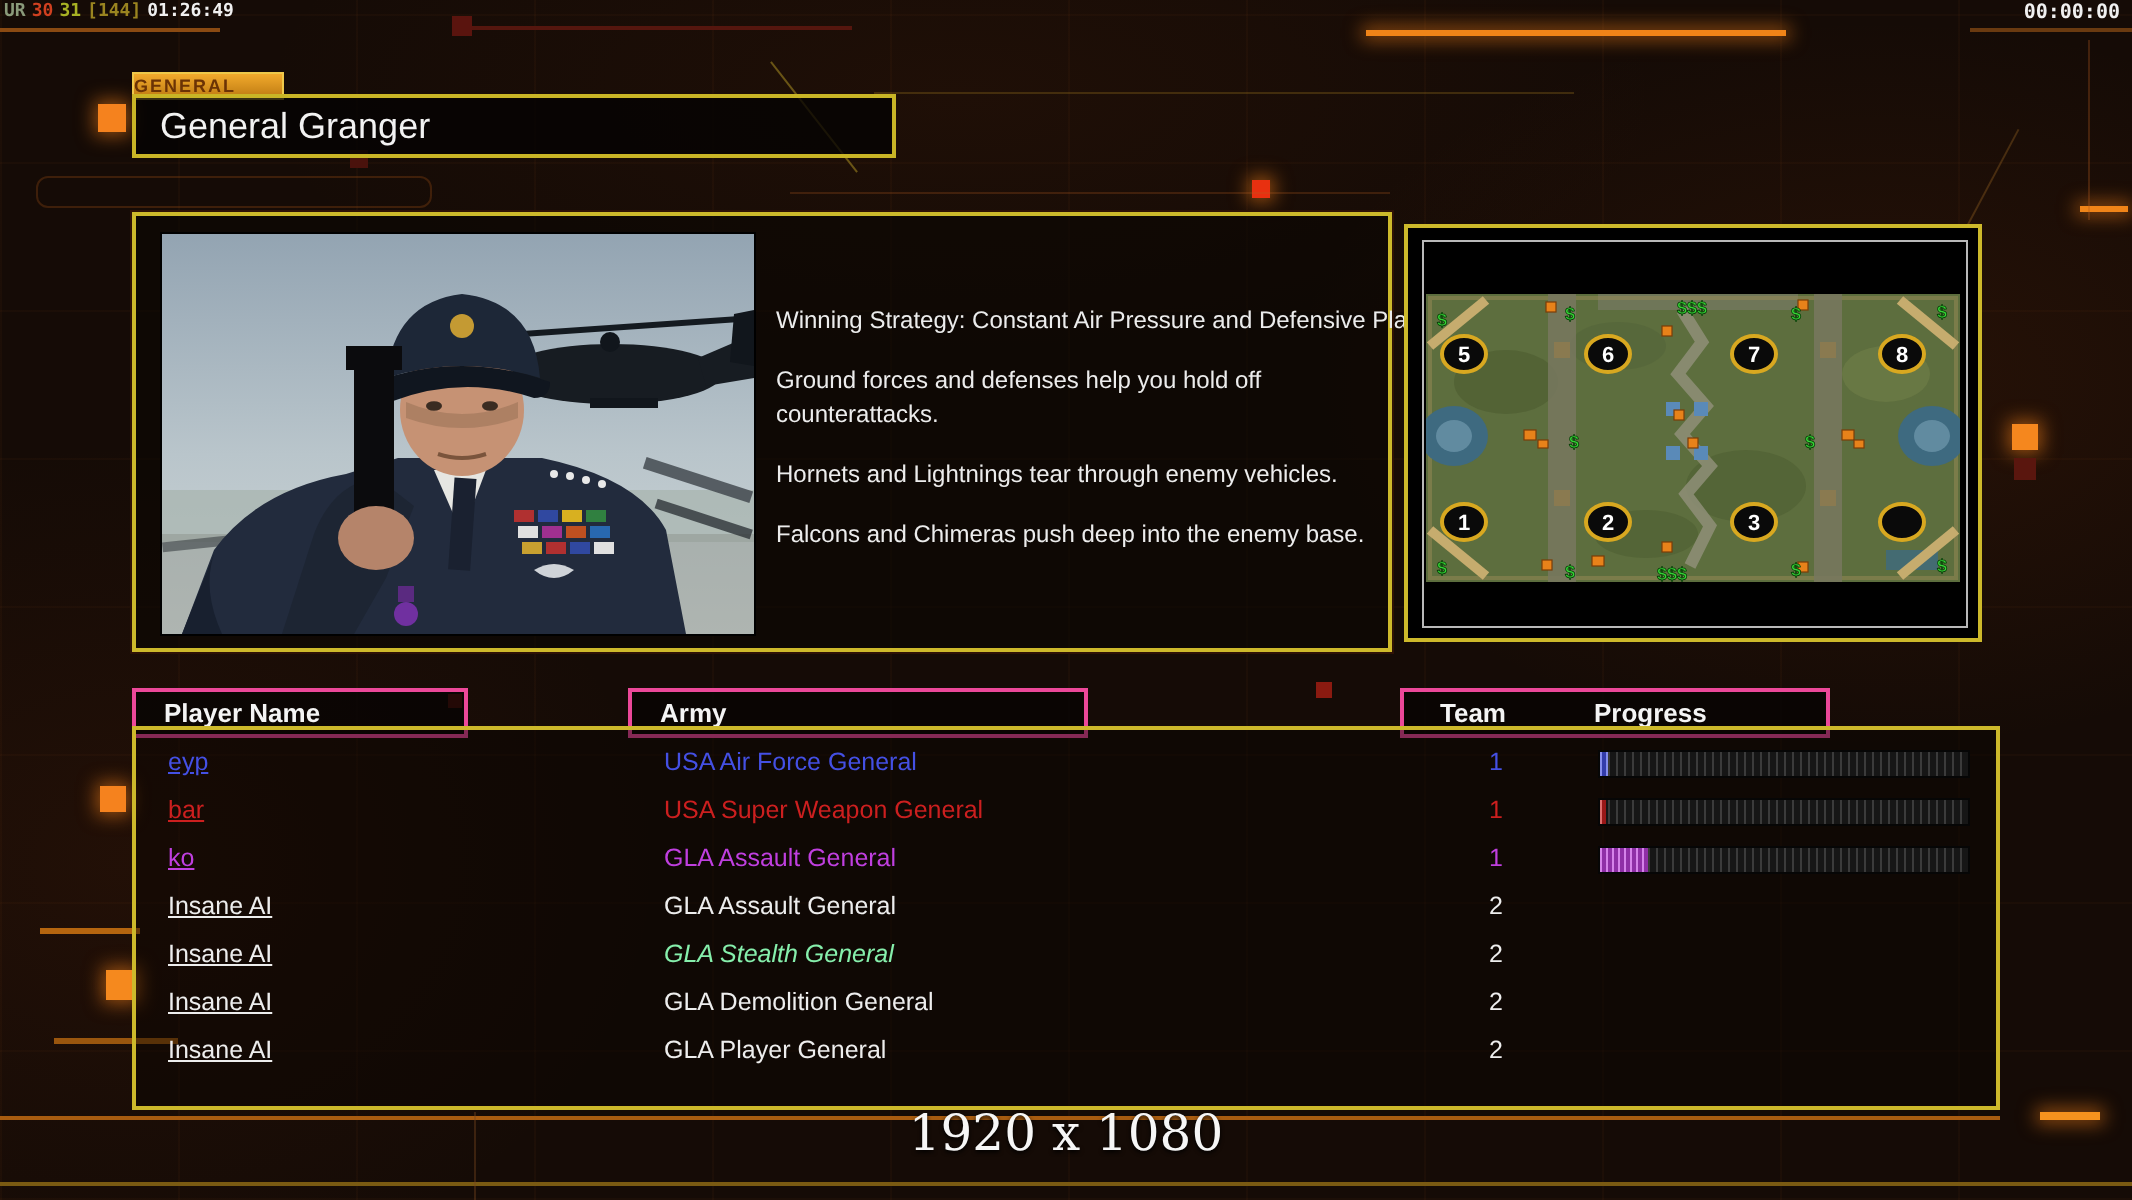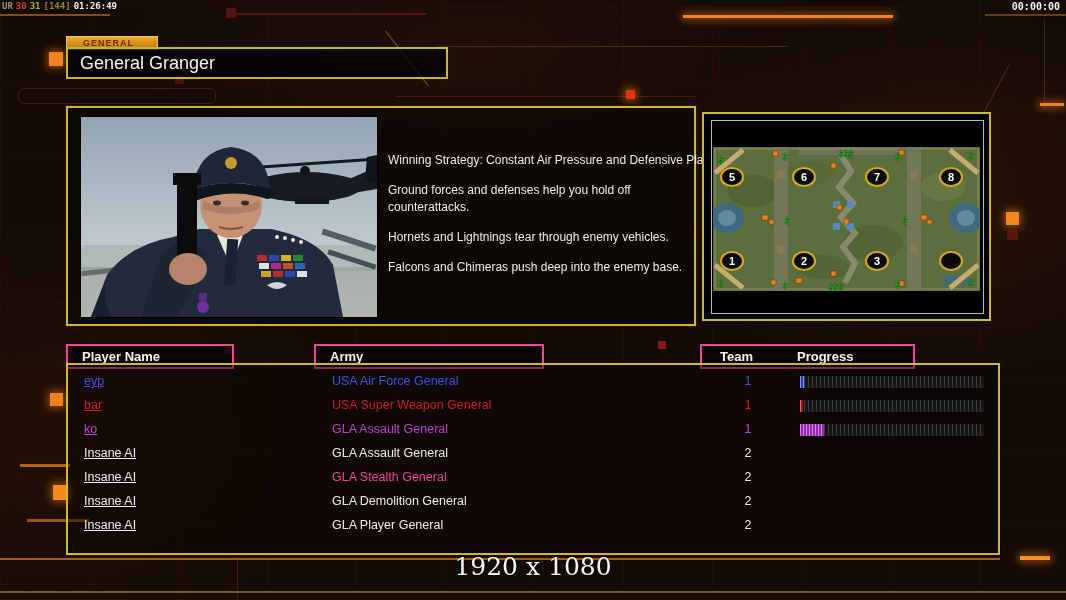--- a/index.html
+++ b/index.html
@@ -18,21 +18,21 @@
   .d{position:absolute;}
   .glow{box-shadow:0 0 9px 2px rgba(245,130,25,.55);}
   
   .debug{top:1px;left:2px;font:bold 9px "DejaVu Sans Mono", monospace;letter-spacing:0;}
   .debug span{margin-right:3px;}
   .timer{top:1px;right:6px;font:bold 10px "DejaVu Sans Mono", monospace;color:#f0f0f0;margin-left:20px;}
   
   .gen-tab{left:66px;top:36px;width:74px;height:12px;
     background:linear-gradient(#f2aa2c,#bd7a12);border:1px solid #eec84a;
     font:bold 9px "Liberation Sans",sans-serif;color:#6b3305;letter-spacing:1px;
-    line-height:12px;padding-left:16px;}
+    line-height:12px;padding-left:0;}
   .title-box{left:66px;top:47px;width:366px;height:28px;border:2px solid #c9b526;
     background:rgba(4,3,2,.78);line-height:28px;padding-left:12px;
     font-size:18px;color:#f2f2f2;}
   
   .main-panel{left:66px;top:106px;width:626px;height:216px;border:2px solid #cdb92b;
     background:rgba(10,6,3,.6);box-shadow:0 0 0 1px #2e1206;}
   .portrait{left:12px;top:8px;width:296px;height:200px;background:#0a0c10;border:1px solid #000;}
   .strategy{left:320px;top:44px;width:322px;font-size:12px;line-height:17px;color:#ececec;}
   .strategy p{margin:0 0 13px 0;}
   
@@ -316,21 +316,21 @@
   </div>
 
   <div class="prow" style="top:76px">
     <span class="nm" style="color: rgb(237, 237, 237);">Insane AI</span>
     <span class="ar" style="color: rgb(237, 237, 237);">GLA Assault General</span>
     <span class="tm" style="color: rgb(237, 237, 237);">2</span>
   </div>
 
   <div class="prow" style="top:100px">
     <span class="nm" style="color: rgb(237, 237, 237);">Insane AI</span>
-    <span class="ar" style="color: #ec4899;">GLA Stealth General</span>
+    <span class="ar" style="color: #86efac; font-style: italic;">GLA Stealth General</span>
     <span class="tm" style="color: rgb(237, 237, 237);">2</span>
   </div>
 
   <div class="prow" style="top:124px">
     <span class="nm" style="color: rgb(237, 237, 237);">Insane AI</span>
     <span class="ar" style="color: rgb(237, 237, 237);">GLA Demolition General</span>
     <span class="tm" style="color: rgb(237, 237, 237);">2</span>
   </div>
 
   <div class="prow" style="top:148px">

